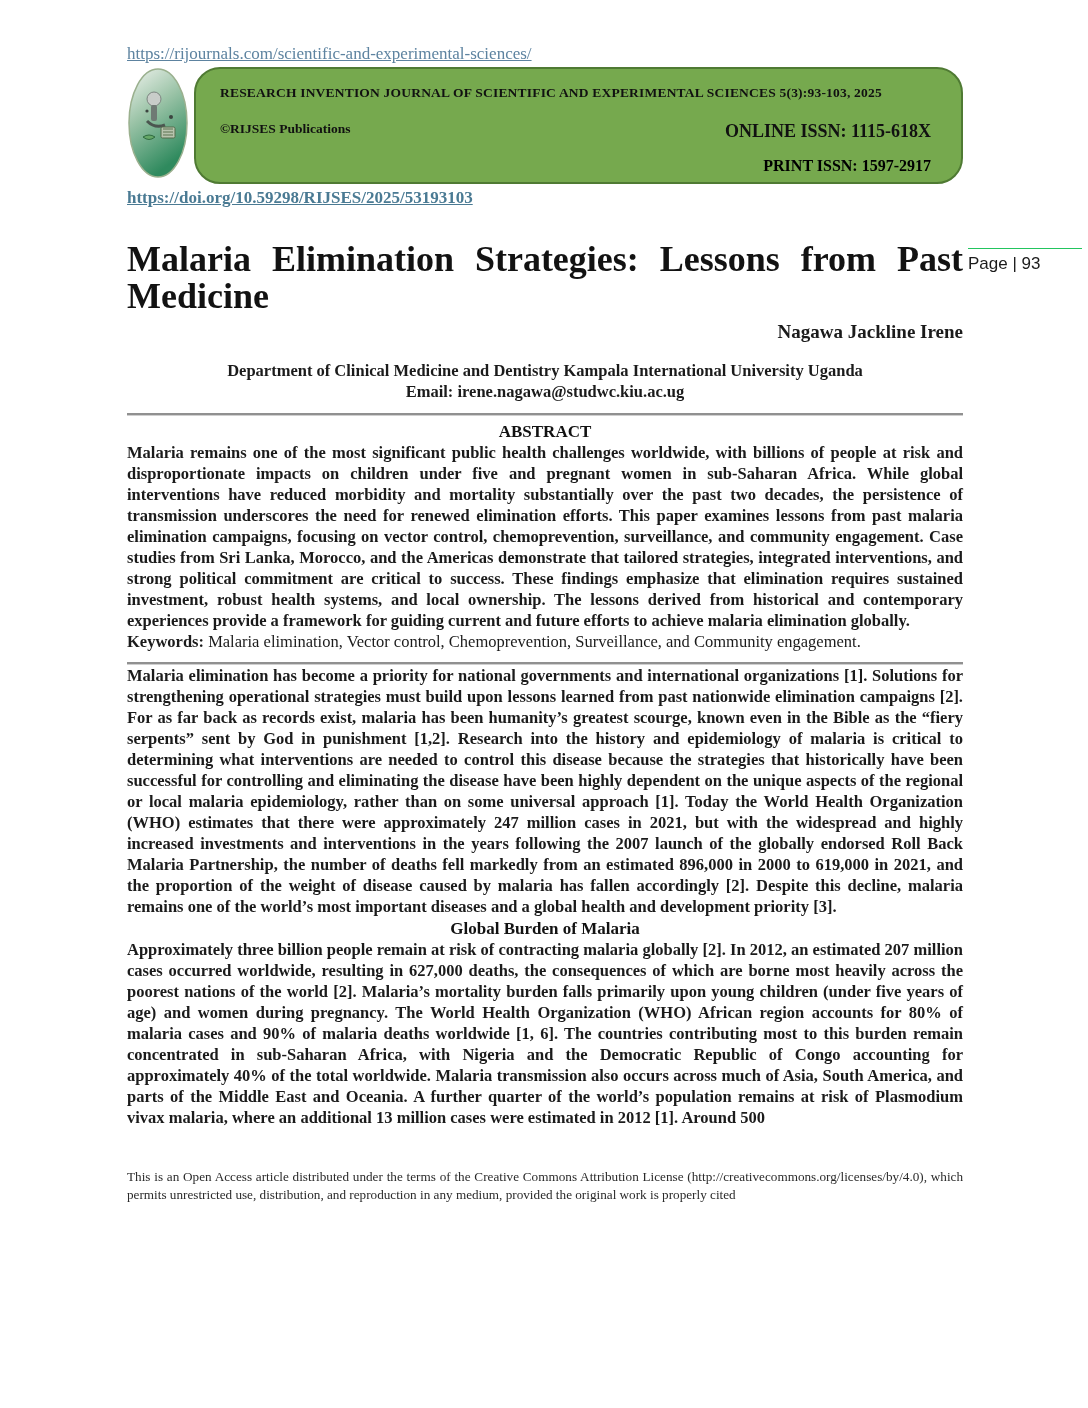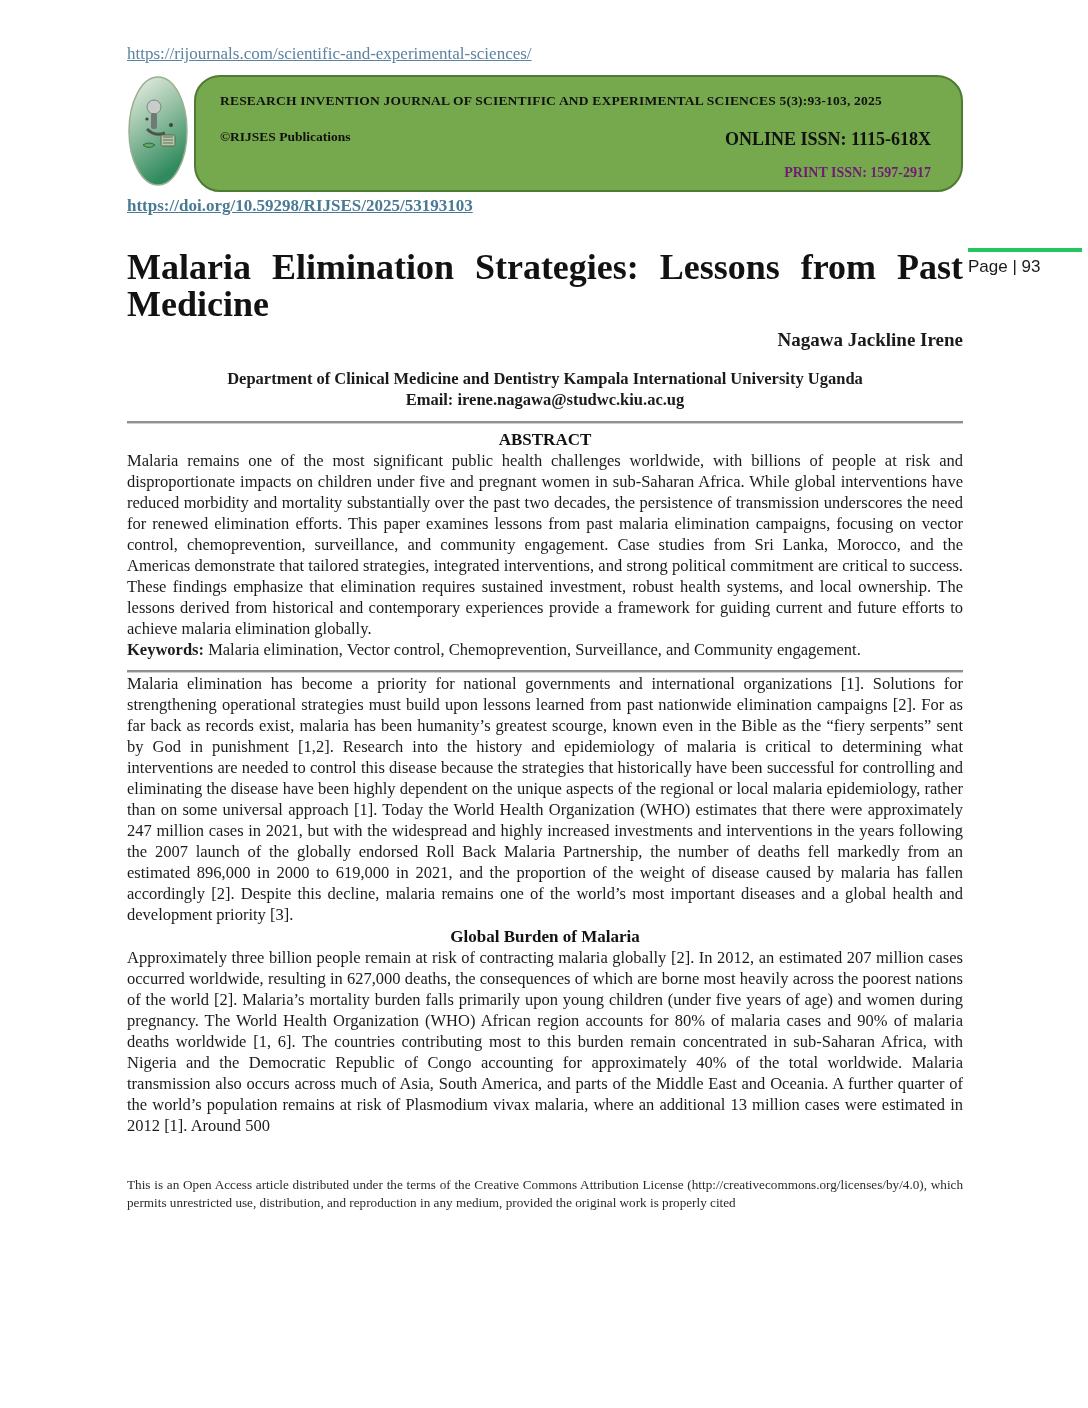--- a/index.html
+++ b/index.html
@@ -12,21 +12,21 @@
     color:#1b1b1b;
     overflow:hidden;
   }
   .content {
     position:absolute; left:127px; top:0; width:836px;
   }
   a.link {
     color:#5d83a0; text-decoration:underline; font-size:17px;
   }
   .journal-link-row { padding-top:44px; }
-  .header-row { display:flex; margin-top:11px; height:117px; }
+  .header-row { display:flex; margin-top:3px; height:117px; }
   .logo-wrap { width:62px; height:112px; margin-right:5px; flex:0 0 auto; }
   .green-box {
     position:relative; flex:1; height:117px;
     border-radius:26px;
     border:2px solid #4f7a33;
   }
   .gb-journal-line {
     position:absolute; top:16px; left:24px; right:28px;
     font-weight:bold; font-size:13.5px; letter-spacing:0.2px;
     color:#111;
@@ -34,46 +34,47 @@
   .gb-publisher {
     position:absolute; top:52px; left:24px;
     font-weight:bold; font-size:13.5px; color:#111;
   }
   .gb-online-issn {
     position:absolute; top:52px; right:30px;
     font-weight:bold; font-size:18px; color:#111;
   }
   .gb-print-issn {
     position:absolute; top:88px; right:30px;
-    font-weight:bold; font-size:14px; color:#701a75;
+    font-weight:bold; font-size:16px; color:#000000;
   }
   .doi-row { margin-top:4px; }
   .doi-row a.link { font-weight:bold; color:#4a7a93; }
   .page-num {
     position:absolute; top:248px; left:968px; width:114px;
-    border-top:4px solid #22c55e; padding-top:5px;
+    border-top:1px solid #22c55e; padding-top:5px;
     font-family:"Liberation Sans", sans-serif;
     font-size:17px; color:#1b1b1b;
   }
   h1.title {
     margin-top:33px; font-size:36px; line-height:37px; font-weight:bold; color:#121212;
   }
   .title-line1 { display:block; text-align:justify; text-align-last:justify; }
   .title-line2 { display:block; }
   .author { margin-top:6px; text-align:right; font-weight:bold; font-size:19px; }
   .affiliation { margin-top:17px; text-align:center; font-weight:bold; font-size:16.5px; line-height:21px; }
   .email { text-align:center; font-weight:bold; font-size:16.5px; line-height:21px; }
   .divider {
     margin-top:11px; height:2px; background:#ffffff;
     border-top:2px solid #909090; border-bottom:1px solid #cfcfcf;
   }
   .section-head { margin-top:5px; text-align:center; font-weight:bold; font-size:17px; line-height:21px; color:#121212; }
   p.body-text {
     font-size:16.5px; line-height:21px;
     text-align:justify;
+    font-weight:bold;
   }
   .keywords-line { font-size:16.5px; line-height:21px; }
   .keywords-label { font-weight:bold; }
   .footer-note {
     margin-top:40px;
     font-size:13.2px; line-height:17.5px;
     text-align:justify; color:#2a2a2a;
   }
 </style>
 </head>

